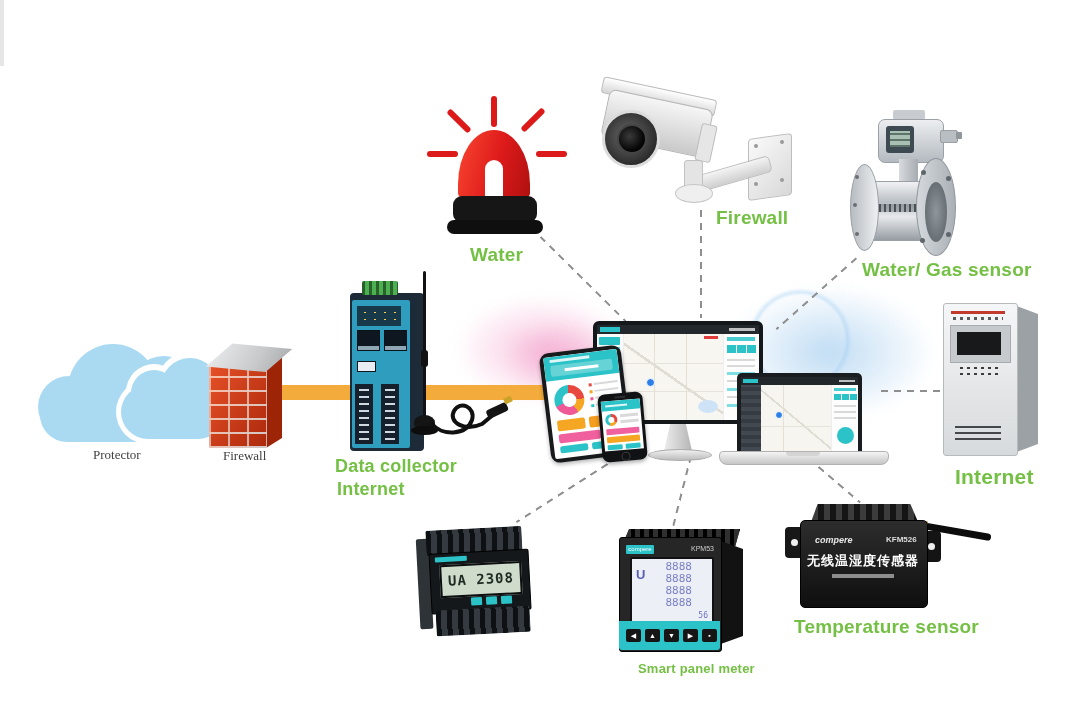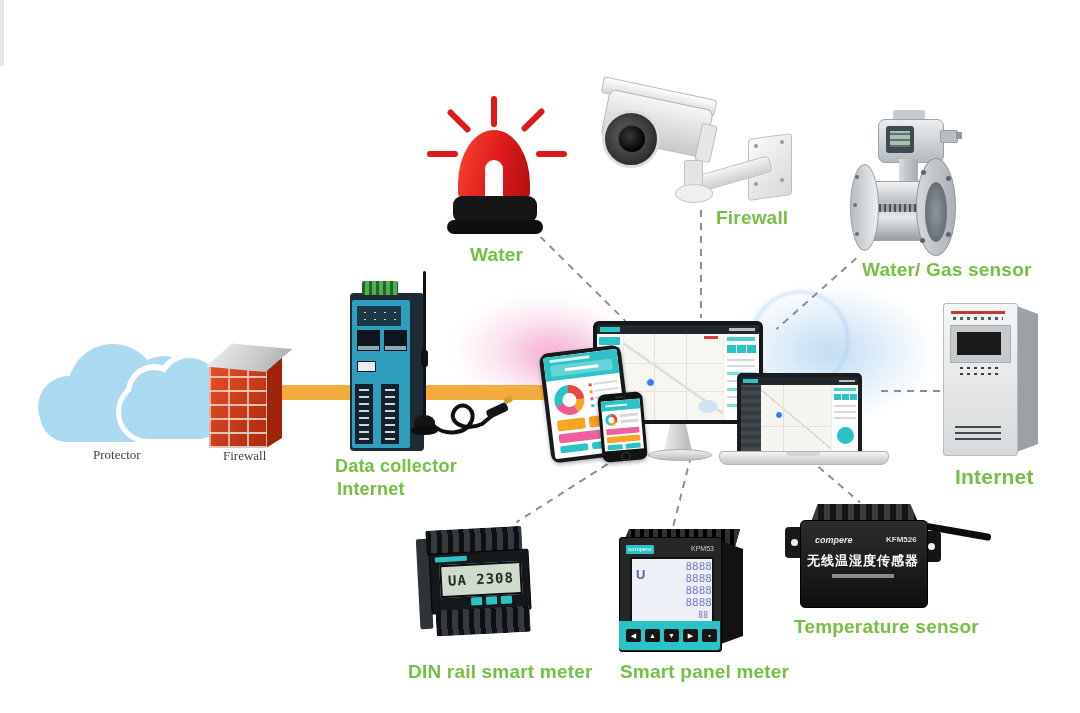--- a/index.html
+++ b/index.html
@@ -234,60 +234,59 @@
                 background-image:repeating-linear-gradient(90deg,#000 0 4px,#303030 4px 9px);
                 clip-path:polygon(0 100%,6% 0,100% 0,96% 100%);"></div>
     <div class="abs" style="left:718px;top:540px;width:25px;height:105px;background:#121212;
                 clip-path:polygon(0 0,100% 9px,100% 96px,0 100%);"></div>
     <div class="abs" style="left:619px;top:537px;width:101px;height:113px;background:#262626;border:1px solid #000;border-radius:3px;"></div>
     <div class="abs tealchip" style="left:626px;top:545px;width:28px;height:9px;border-radius:1px;color:#fff;font-size:6px;
                 line-height:9px;text-align:center;overflow:hidden;z-index:4;">compere</div>
     <div class="abs" style="left:691px;top:545px;color:#cfcfcf;font-size:7px;z-index:4;">KPM53</div>
     <div class="abs" style="left:630px;top:557px;width:80px;height:63px;background:#edeff6;border:2px solid #111;border-radius:2px;z-index:4;">
       <div class="abs" style="left:4px;top:8px;color:#5a5fb0;font-size:13px;font-weight:700;">U</div>
-      <div class="abs" style="left:28px;top:2px;width:52px;text-align:right;color:#6d72c0;
+      <div class="abs" style="left:8px;top:2px;width:52px;text-align:right;color:#6d72c0;
                   font-family:'DejaVu Sans Mono',monospace;font-size:11px;line-height:12px;opacity:.9;">
         <div>8888</div>
         <div>8888</div>
         <div>8888</div>
         <div>8888</div>
       </div>
-      <div class="abs" style="right:4px;bottom:2px;color:#6d72c0;font-family:'DejaVu Sans Mono',monospace;font-size:8px;">88</div>
+      <div class="abs" style="right:4px;bottom:2px;color:#6d72c0;font-family:'DejaVu Sans Mono',monospace;font-size:8px;">56</div>
     </div>
     <div class="abs tealchip" style="left:619px;top:621px;width:101px;height:29px;border-radius:0 0 3px 3px;z-index:4;">
       <div class="abs" style="left:7px;top:8px;width:15px;height:13px;background:#161616;border-radius:2px;color:#fff;
                   font-size:7px;text-align:center;line-height:13px;">◀</div>
       <div class="abs" style="left:26px;top:8px;width:15px;height:13px;background:#161616;border-radius:2px;color:#fff;
                   font-size:7px;text-align:center;line-height:13px;">▲</div>
       <div class="abs" style="left:45px;top:8px;width:15px;height:13px;background:#161616;border-radius:2px;color:#fff;
                   font-size:7px;text-align:center;line-height:13px;">▼</div>
       <div class="abs" style="left:64px;top:8px;width:15px;height:13px;background:#161616;border-radius:2px;color:#fff;
                   font-size:7px;text-align:center;line-height:13px;">▶</div>
       <div class="abs" style="left:83px;top:8px;width:15px;height:13px;background:#161616;border-radius:2px;color:#fff;
                   font-size:7px;text-align:center;line-height:13px;">▪</div>
     </div>
   </div>
-  <div class="lbl" style="left:620px;top:661px;font-size:19px;">Smart panel meter</div>
+  <div class="lbl" style="left:638px;top:661px;font-size:13px;">Smart panel meter</div>
 
   <div class="abs" style="left:415px;top:518px;width:135px;height:125px;z-index:3;transform:rotate(-3deg);">
     <div class="abs" style="left:3px;top:18px;width:13px;height:90px;background:#2e3338;border-radius:2px;"></div>
     <div class="abs" style="left:13px;top:10px;width:96px;height:25px;background:#23282d;border-radius:2px;
                 background-image:repeating-linear-gradient(90deg,#0e1114 0 5px,#343a40 5px 11px);"></div>
     <div class="abs" style="left:15px;top:33px;width:98px;height:59px;background:#15181b;border:1px solid #000;border-radius:2px;"></div>
     <div class="abs tealchip" style="left:21px;top:37px;width:32px;height:5px;border-radius:1px;"></div>
     <div class="abs" style="left:25px;top:45px;width:78px;height:29px;background:#cfdccb;border:2px solid #0c0e10;
                 color:#1d2b22;font-family:'DejaVu Sans Mono',monospace;font-weight:700;font-size:14px;
                 letter-spacing:1px;text-align:center;line-height:29px;">UA 2308</div>
     <div class="abs tealchip" style="left:55px;top:79px;width:11px;height:8px;border-radius:1px;"></div>
     <div class="abs tealchip" style="left:70px;top:79px;width:11px;height:8px;border-radius:1px;"></div>
     <div class="abs tealchip" style="left:85px;top:79px;width:11px;height:8px;border-radius:1px;"></div>
     <div class="abs" style="left:19px;top:90px;width:94px;height:26px;background:#23282d;border-radius:2px;
                 background-image:repeating-linear-gradient(90deg,#0e1114 0 5px,#343a40 5px 11px);"></div>
   </div>
-  <div class="lbl" style="left:408px;top:661px;font-size:19px;">DIN rail smart meter</div>
 
   <div class="abs" style="left:0;top:0;z-index:3;">
     <div class="abs" style="left:593px;top:321px;width:170px;height:103px;background:#15181a;border-radius:6px;"></div>
     <div class="abs" style="left:597px;top:325px;width:162px;height:95px;background:#ffffff;overflow:hidden;">
       <div class="abs" style="left:0;top:0;width:162px;height:9px;background:#23282c;">
         <div class="abs tealchip" style="left:3px;top:2px;width:20px;height:5px;"></div>
         <div class="abs" style="right:4px;top:3px;width:26px;height:3px;background:rgba(255,255,255,.7);"></div>
       </div>
       <div class="abs" style="left:0;top:9px;width:26px;height:86px;background:#fbfbfb;border-right:1px solid #ececec;">
         <div class="abs tealchip" style="left:2px;top:3px;width:21px;height:8px;border-radius:1px;"></div>

